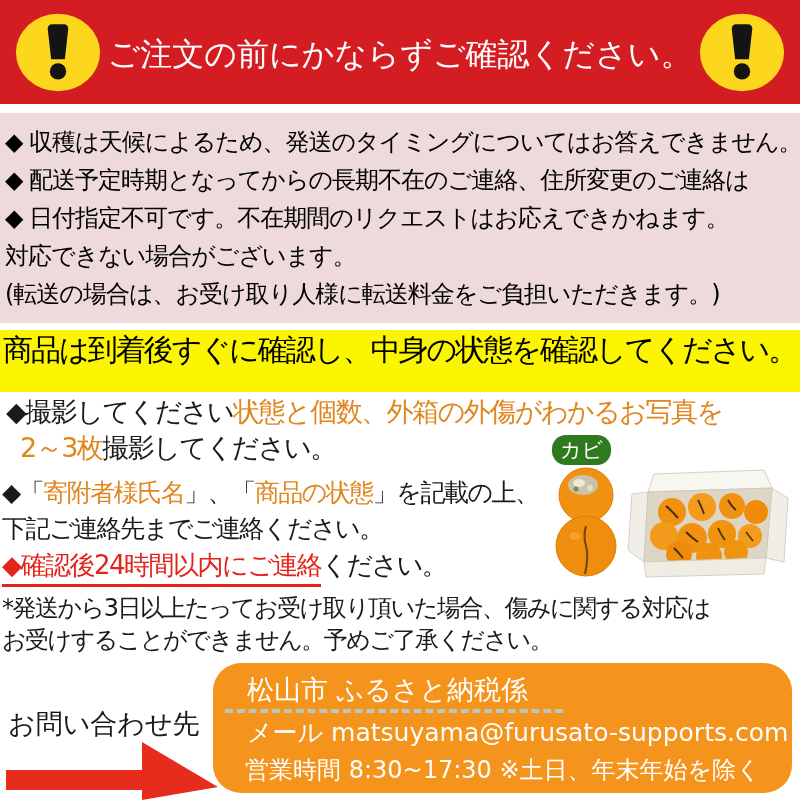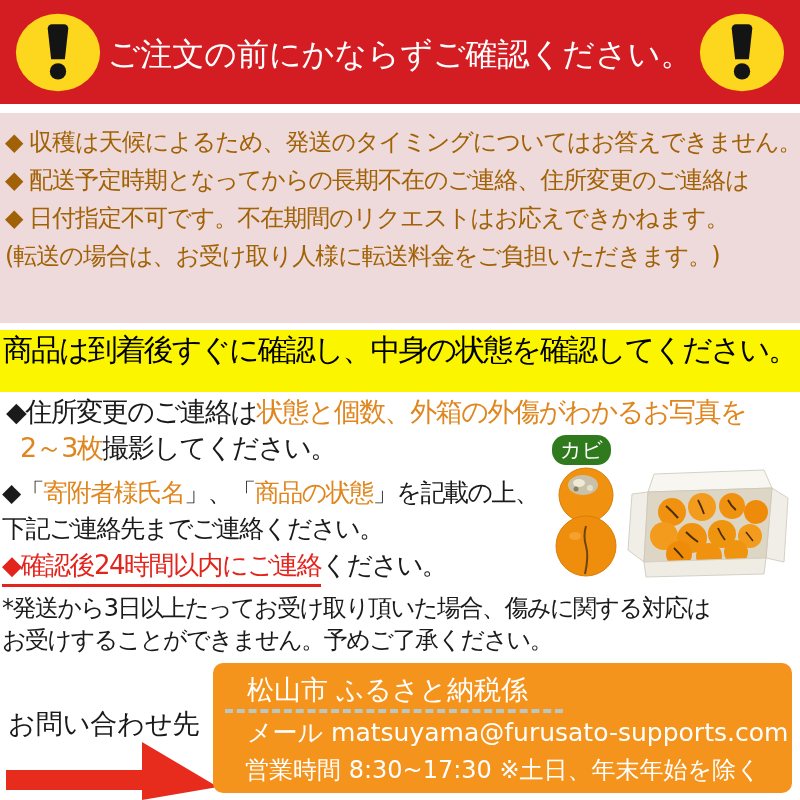--- a/index.html
+++ b/index.html
@@ -10,21 +10,21 @@
   
   .banner-top{position:absolute;top:0;left:0;width:800px;height:104px;background:var(--banner-red);}
   .alert-badge{position:absolute;top:13px;width:86px;height:79px;}
   .alert-badge.left{left:15px;}
   .alert-badge.right{left:699px;}
   .banner-title{position:absolute;top:33px;left:0;width:100%;text-align:center;color:#ffffff;
     font-size:32px;letter-spacing:0px;}
 
   
   .pink-box{position:absolute;top:113px;left:0;width:800px;height:210px;background:var(--pink-bg);
-    box-sizing:border-box;padding:10px 5px 0 5px;font-size:24px;letter-spacing:-1px;line-height:38px;color:#a16207;}
+    box-sizing:border-box;padding:10px 5px 0 5px;font-size:24px;letter-spacing:-1px;line-height:38px;color:#000000;}
 
   
   .yellow-banner{position:absolute;top:330px;left:0;width:800px;height:62px;background:var(--yellow-bg);
     display:flex;align-items:flex-start;}
   .yellow-banner .txt{font-size:30px;letter-spacing:-2px;padding-left:3px;color:#000;}
 
   
   .content{position:absolute;top:392px;left:0;width:800px;height:268px;}
   .content .tline{position:absolute;font-size:27px;letter-spacing:-1.5px;}
   .lineA{top:2px;left:6px;}
@@ -42,21 +42,21 @@
   .label-mold{left:552px;border-radius:14px;}
   .label-cracked{left:644px;}
   .fig-mold{position:absolute;left:546px;top:72px;}
   .fig-box{position:absolute;left:624px;top:70px;}
 
   
   .footer{position:absolute;top:660px;left:0;width:800px;height:140px;}
   .contact-label{position:absolute;left:8px;top:46px;font-size:27px;}
   .arrow-svg{position:absolute;left:6px;top:72px;}
   .contact-card{position:absolute;left:213px;top:3px;width:579px;height:130px;background:var(--contact-orange);
-    border-radius:10px;color:#ffffff;}
+    border-radius:28px;color:#ffffff;}
   .contact-card .dept{position:absolute;left:34px;top:9px;font-size:27px;}
   .contact-card .sep{position:absolute;left:12px;top:46px;width:338px;border-top:4px dashed #b9c7c5;}
   .contact-card .mail{position:absolute;left:34px;top:53px;font-size:25px;}
   .contact-card .hours{position:absolute;left:32px;top:91px;font-size:24px;}
 </style>
 </head>
 <body>
 
 <div id="stage">
 
@@ -71,30 +71,31 @@
       <ellipse cx="50" cy="46" rx="49" ry="45" fill="var(--badge-yellow)"></ellipse>
       <path d="M43,13 h14 a5,5 0 0 1 5,5 l-4,36 h-16 l-4,-36 a5,5 0 0 1 5,-5 z" fill="#141414"></path>
       <circle cx="50" cy="68" r="9.5" fill="#141414"></circle>
     </svg>
   </div>
 
   <div class="pink-box">
     <div class="nw">◆ 収穫は天候によるため、発送のタイミングについてはお答えできません。</div>
     <div class="nw">◆ 配送予定時期となってからの長期不在のご連絡、住所変更のご連絡は</div>
     <div class="nw">◆ 日付指定不可です。不在期間のリクエストはお応えできかねます。</div>
+    <div class="nw">対応できない場合がございます。</div>
     <div class="nw">(転送の場合は、お受け取り人様に転送料金をご負担いただきます。)</div>
   </div>
 
   <div class="yellow-banner">
     <div class="txt nw">商品は到着後すぐに確認し、中身の状態を確認してください。</div>
   </div>
 
   <div class="content">
     <div class="tline lineA nw">
-      <span>◆住所変更のご連絡は</span><span class="orange-text">状態と個数、外箱の外傷がわかるお写真を</span>
+      <span>◆撮影してください</span><span class="orange-text">状態と個数、外箱の外傷がわかるお写真を</span>
     </div>
     <div class="tline lineB nw">
       <span class="orange-text">2～3枚</span><span>撮影してください。</span>
     </div>
 
     <div class="photo-label label-mold nw">カビ</div>
 
     <svg class="fig-mold" width="80" height="114" viewBox="0 0 80 114">
       <circle cx="40" cy="31" r="27" fill="var(--fruit-orange)"></circle>
       <circle cx="40" cy="31" r="27" fill="none" stroke="#d97f08" stroke-width="1"></circle>

